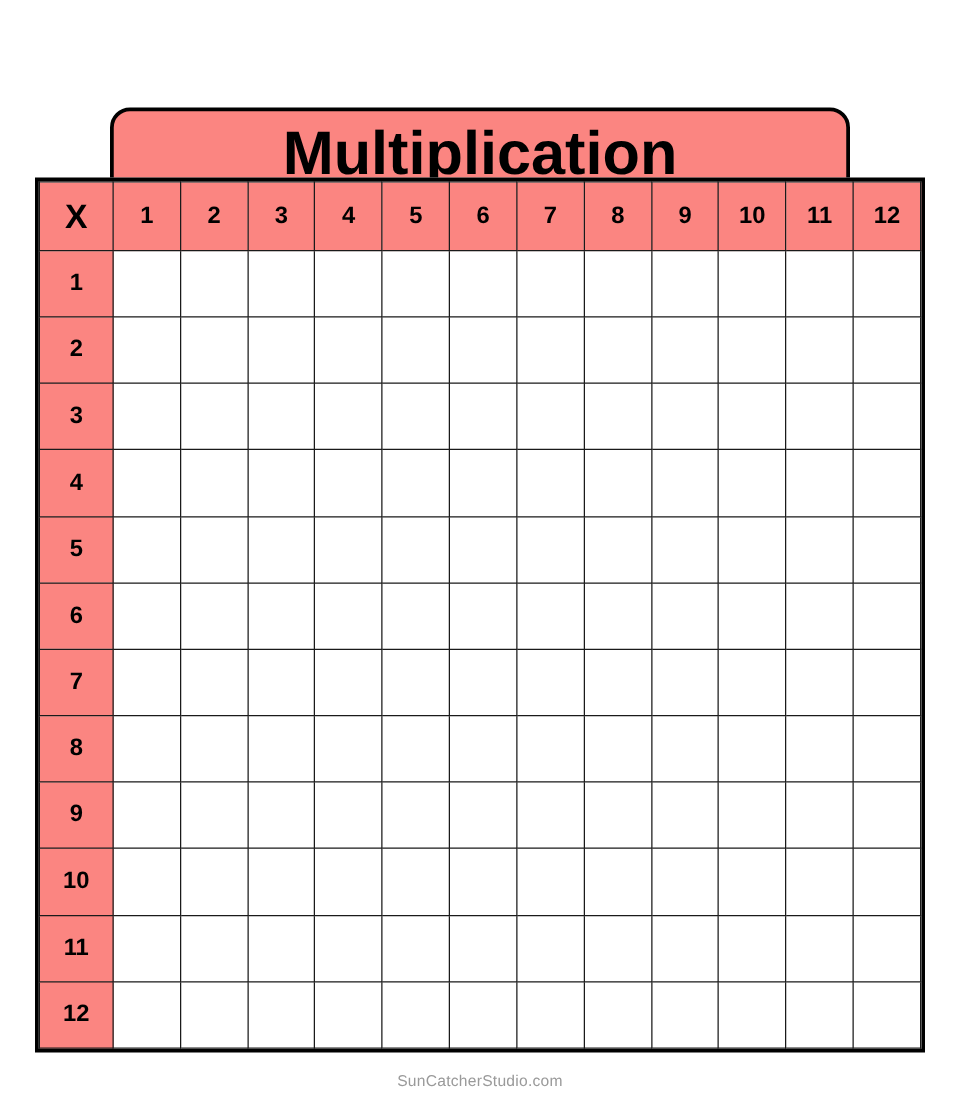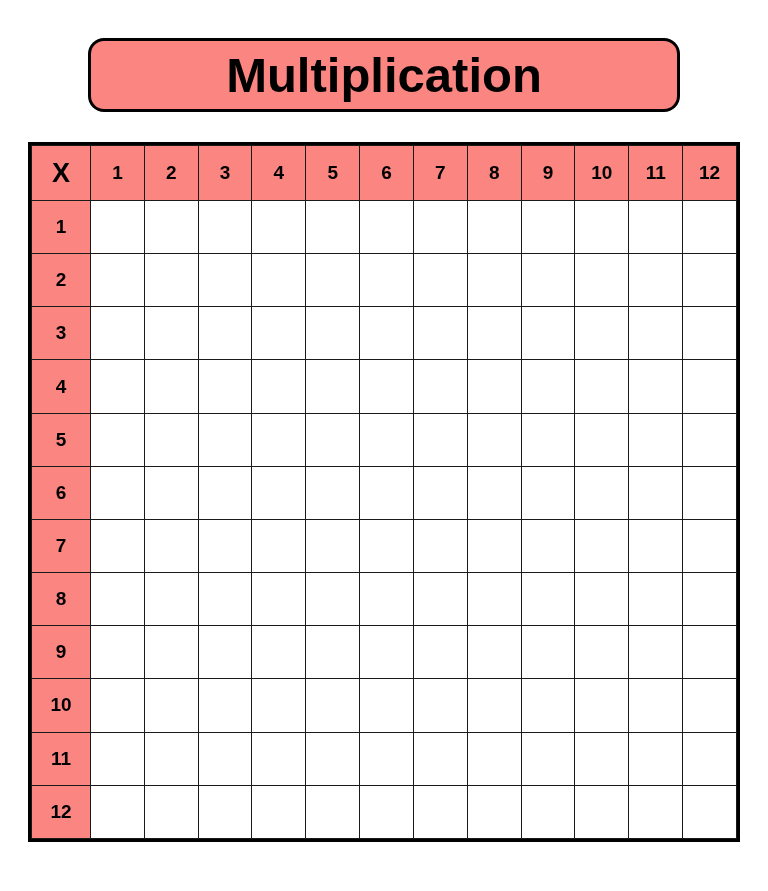--- a/index.html
+++ b/index.html
@@ -33,20 +33,21 @@
   .title-banner {
     width: 100%;
     height: 100%;
     box-sizing: border-box;
     background: #fb8581;
     border: 3px solid #000000;
     border-radius: 16px;
     display: flex;
     align-items: center;
     justify-content: center;
+    margin-top: 48px;
   }
   .title-text {
     font-size: 49px;
     font-weight: bold;
     color: #000000;
     letter-spacing: 0px;
     line-height: 1;
     font-family: "Liberation Sans", sans-serif;
   }
 
@@ -317,14 +318,15 @@
           <td class="cell"></td>
           <td class="cell"></td>
           <td class="cell"></td>
           <td class="cell"></td>
           <td class="cell"></td>
         </tr>
       </tbody>
     </table>
   </div>
 
+  <div class="footer">SunCatcherStudio.com</div>
 
 </div>
 
 </body></html>

